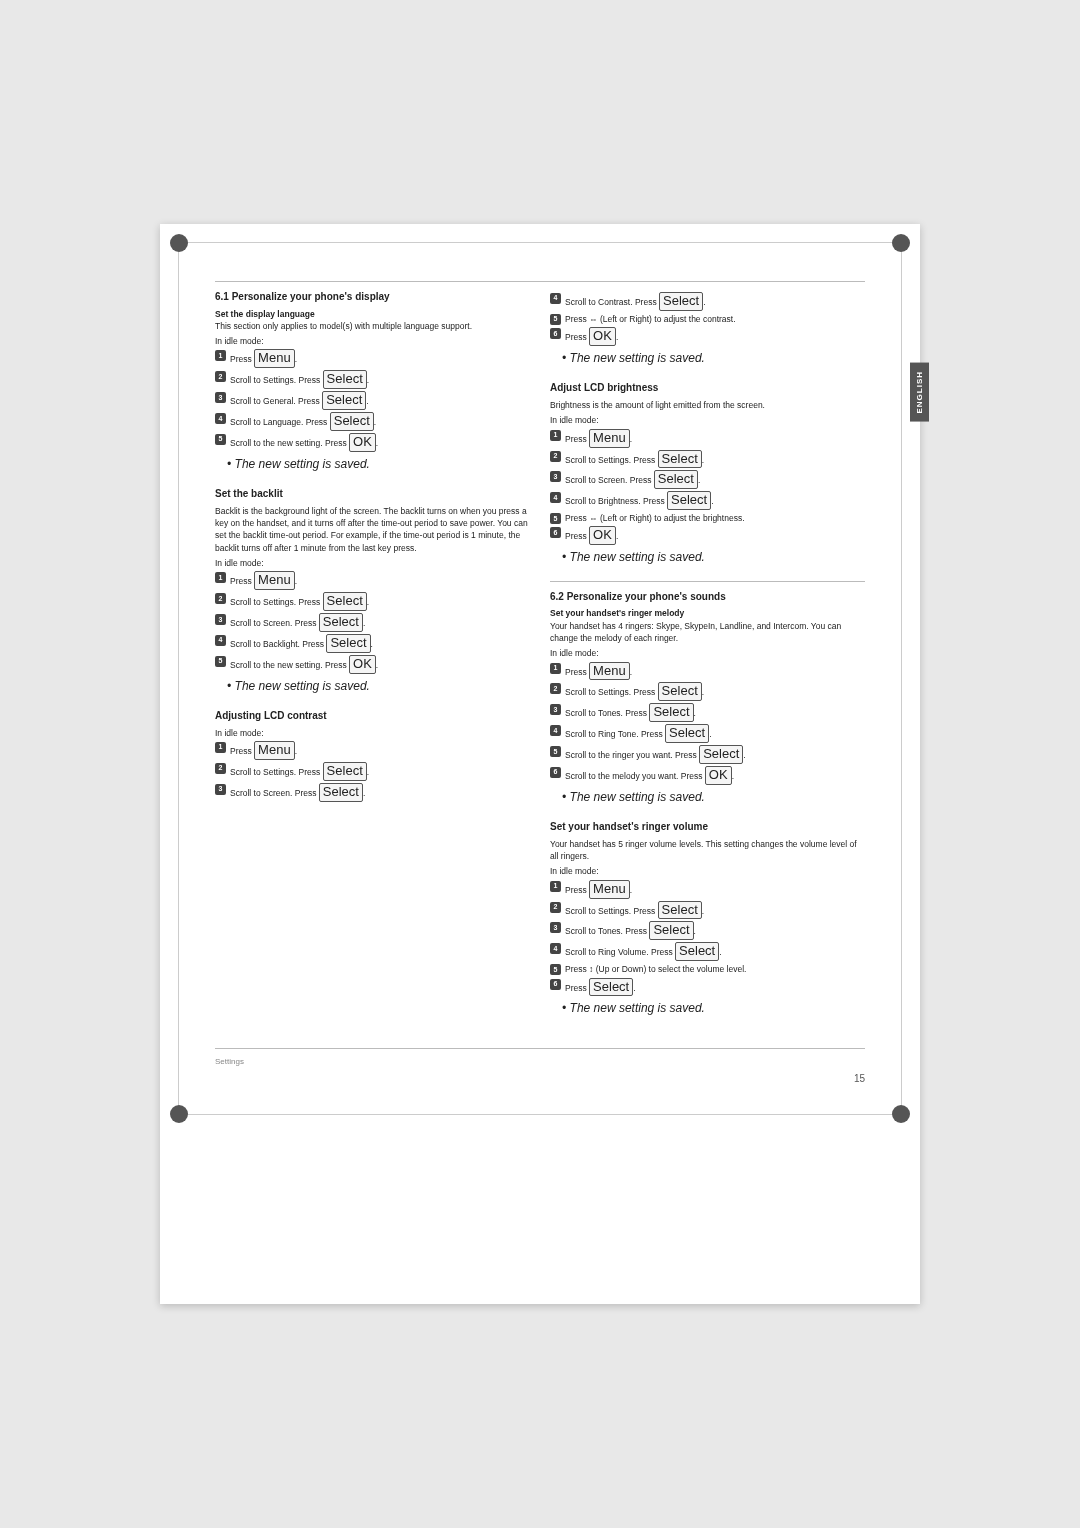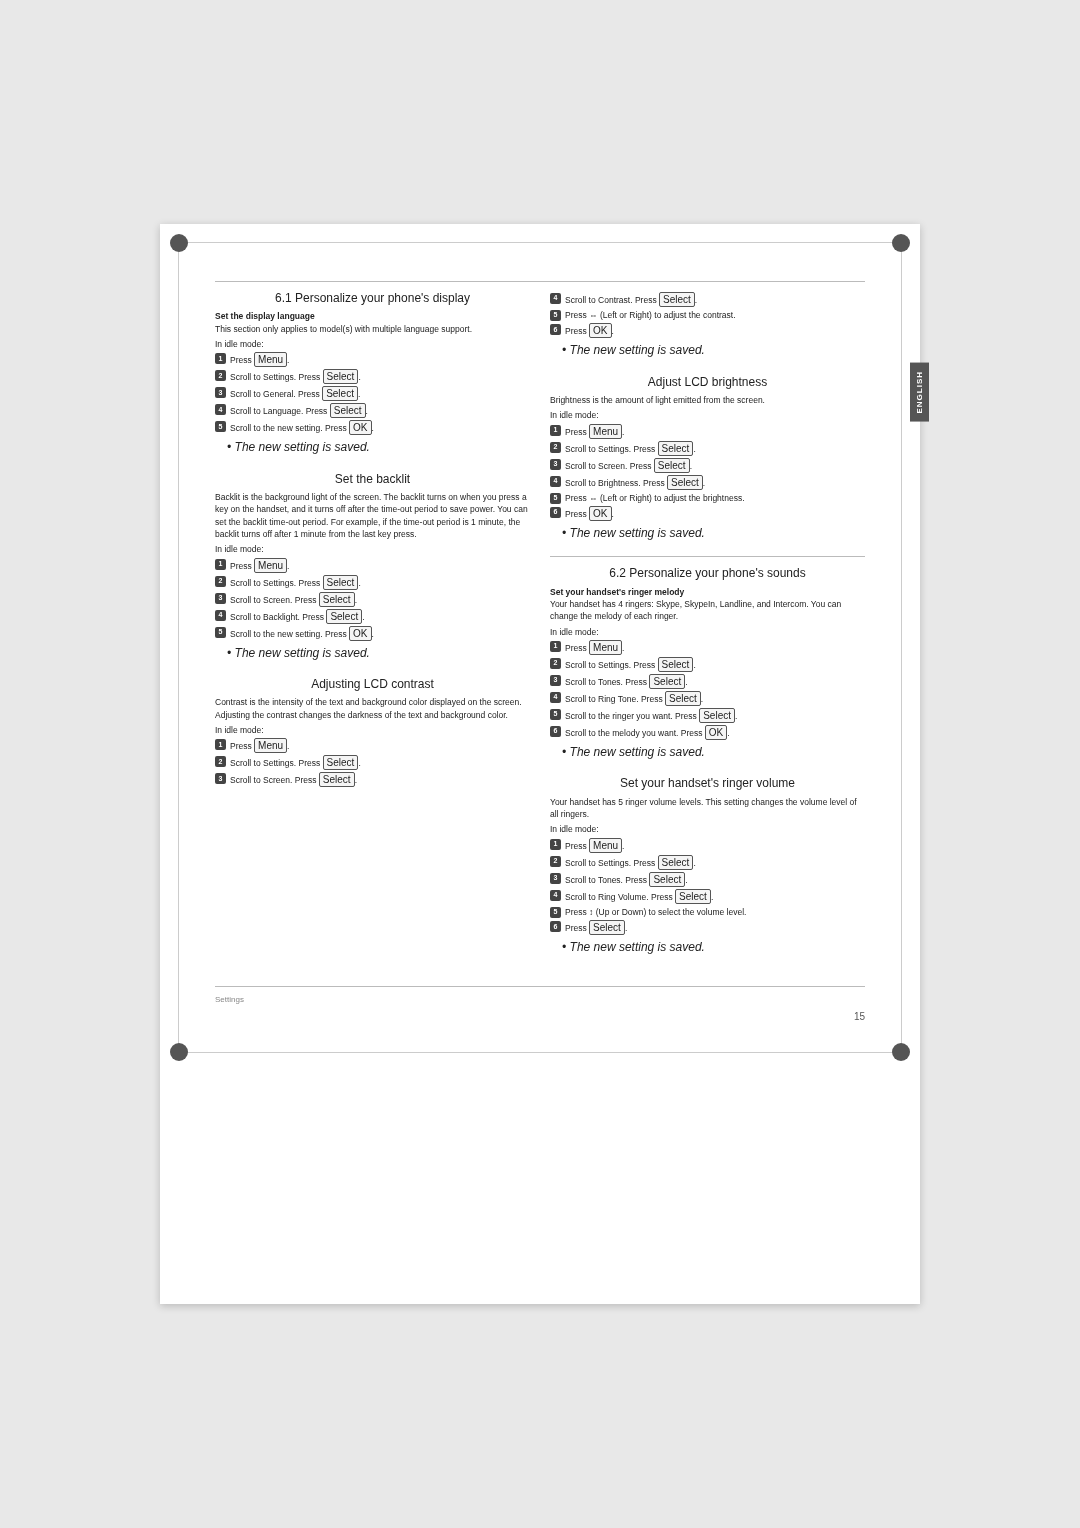--- a/index.html
+++ b/index.html
@@ -75,24 +75,23 @@
       font-size: 8.5px;
       color: #222;
       line-height: 1.45;
     }
     .intro-text {
       margin-bottom: 14px;
       font-size: 8.5px;
       line-height: 1.5;
     }
     .section-heading {
-      font-weight: normal;
-      font-size: 12px;
+      font-weight: bold;
+      font-size: 10px;
       margin-bottom: 3px;
-      text-align: center;
     }
     .sub-heading {
       font-weight: bold;
       font-size: 8.5px;
     }
     .section-block {
       margin-bottom: 14px;
     }
     p.body-text {
       font-size: 8.5px;
@@ -130,21 +129,21 @@
       font-size: 8.5px;
     }
     .step-text b {
       font-weight: normal;
     }
     .key-box {
       display: inline-block;
       border: 1px solid #555;
       border-radius: 2px;
       padding: 0 3px;
-      font-size: 10px;
+      font-size: 13px;
       background: #f5f5f5;
       line-height: 1.3;
     }
     .italic-note {
       font-style: italic;
       font-size: 12px;
       margin-left: 12px;
       margin-top: 2px;
       margin-bottom: 4px;
     }
@@ -261,21 +260,20 @@
               <li>
                 <span class="step-num">5</span>
                 <span class="step-text">Scroll to the new setting. Press <span class="key-box">OK</span>.</span>
               </li>
             </ul>
             <div class="italic-note">The new setting is saved.</div>
           </div>
 
           <div class="section-block">
             <div class="section-heading">Adjusting LCD contrast</div>
-            <p class="body-text">Contrast is the intensity of the text and background color displayed on the screen. Adjusting the contrast changes the darkness of the text and background color.</p>
             <p class="in-idle-mode">In idle mode:</p>
             <ul class="steps-list">
               <li>
                 <span class="step-num">1</span>
                 <span class="step-text">Press <span class="key-box">Menu</span>.</span>
               </li>
               <li>
                 <span class="step-num">2</span>
                 <span class="step-text">Scroll to <b>Settings</b>. Press <span class="key-box">Select</span>.</span>
               </li>

